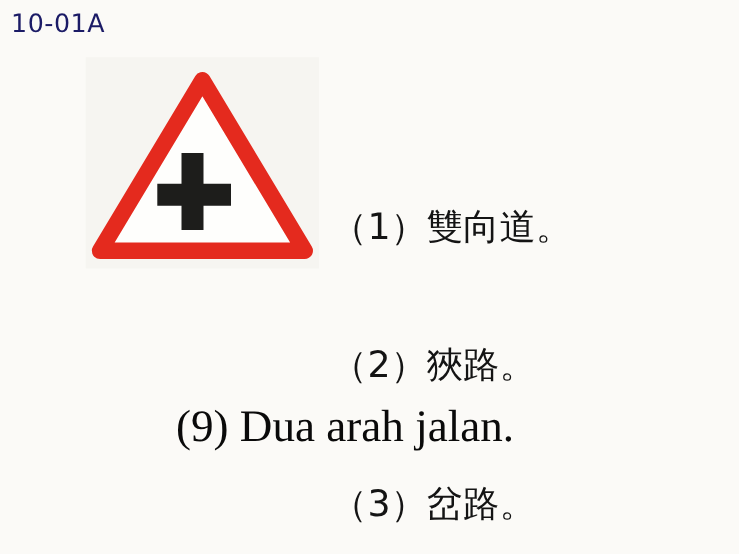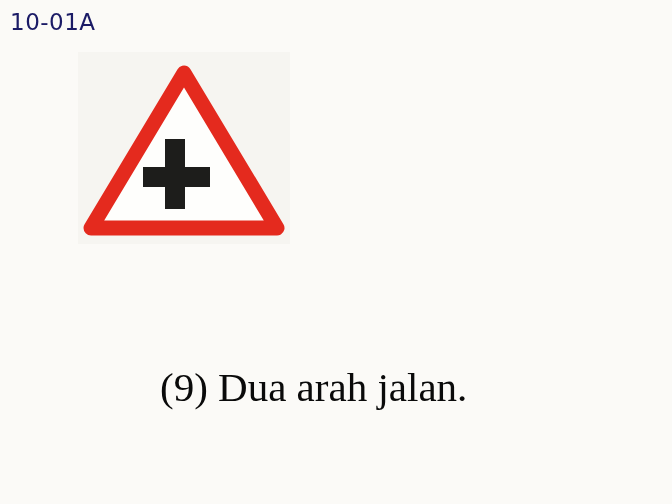--- a/index.html
+++ b/index.html
@@ -63,20 +63,23 @@
   <div class="question-id">10-01A</div>
 
   <div class="sign-box">
     <svg viewBox="0 0 212 192" xmlns="http://www.w3.org/2000/svg">
       <path d="M106 21 L199 176 L13 176 Z" fill="#fefefc" stroke="#e42a1e" stroke-width="15" stroke-linejoin="round"></path>
       <path d="M87 87 h20 v28 h25 v20 h-25 v22 h-20 v-22 h-22 v-20 h22 Z" fill="#1d1d1b"></path>
     </svg>
   </div>
 
   <div class="options-zh">
+    <div>（1）雙向道。</div>
+    <div>（2）狹路。</div>
+    <div>（3）岔路。</div>
   </div>
 
   <div class="options-ms">
     <div>(9) Dua arah jalan.</div>
     
     
   </div>
 
 </div>
 

